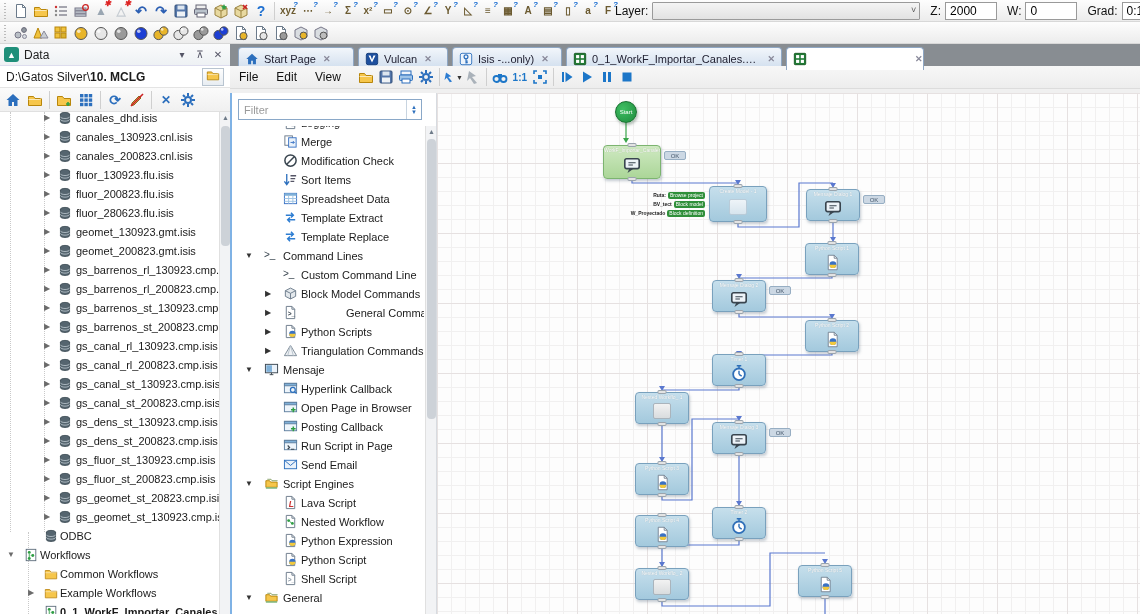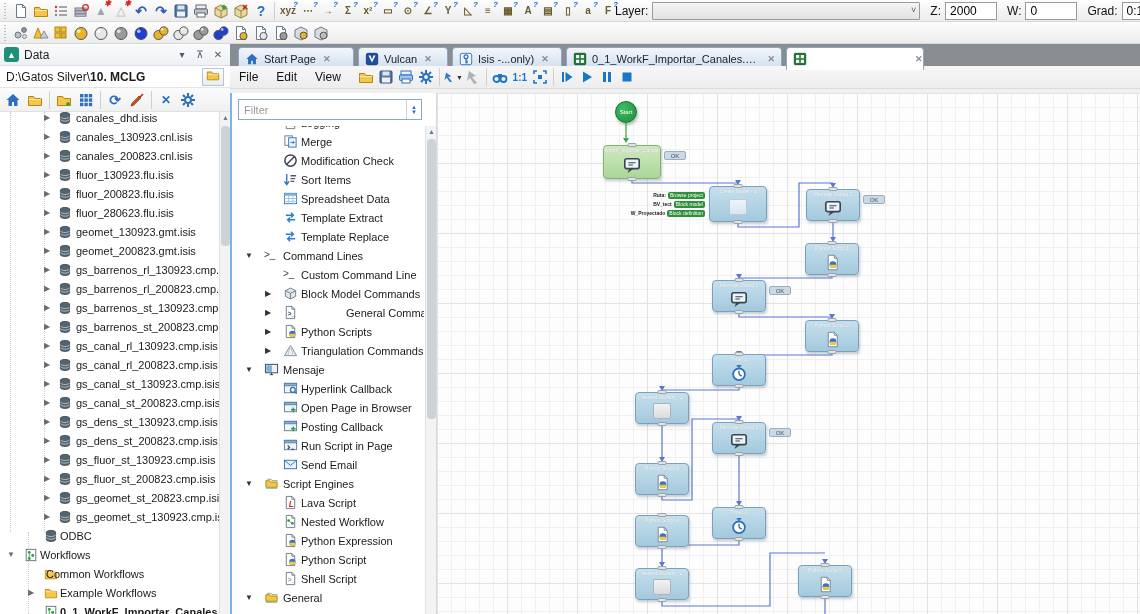--- a/index.html
+++ b/index.html
@@ -676,21 +676,21 @@
               <circle cx="6" cy="12" r="1.7" fill="#2f9e44"></circle>
               <path d="M6 6.7v3.6M7.7 8.5h.6" stroke="#2f9e44"></path>
             </svg></span>
           <span class="tlabel" style="left:40px;">Workflows</span>
         </div>
         <div class="trow" style="top: 452px;">
           <span class="ticon" style="left:44px;"><svg viewBox="0 0 16 16">
               <path d="M1.5 4h5l1.5 2h6.5v7.5h-13z" fill="#f6c64b" stroke="#c08c1a"></path>
               <path d="M1.5 6.5h13" stroke="#fff" opacity=".5"></path>
             </svg></span>
-          <span class="tlabel" style="left:46px;">Common Workflows</span>
+          <span class="tlabel" style="left:60px;">Common Workflows</span>
         </div>
         <div class="trow" style="top: 471px;">
           <span class="arr" style="left:28px;">▶</span>
           <span class="ticon" style="left:44px;"><svg viewBox="0 0 16 16">
               <path d="M1.5 4h5l1.5 2h6.5v7.5h-13z" fill="#f6c64b" stroke="#c08c1a"></path>
               <path d="M1.5 6.5h13" stroke="#fff" opacity=".5"></path>
             </svg></span>
           <span class="tlabel" style="left:60px;">Example Workflows</span>
         </div>
         <div class="trow" style="top: 490px;">

